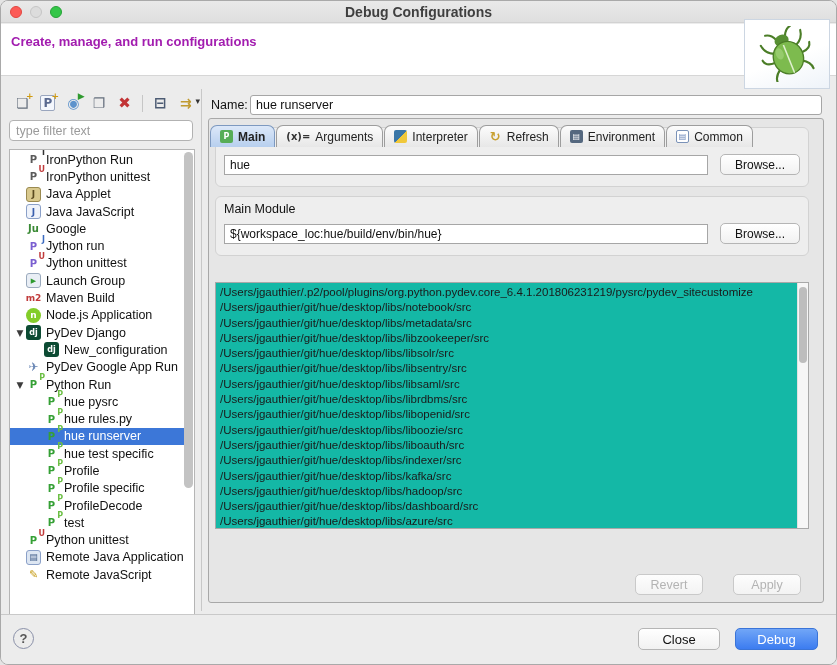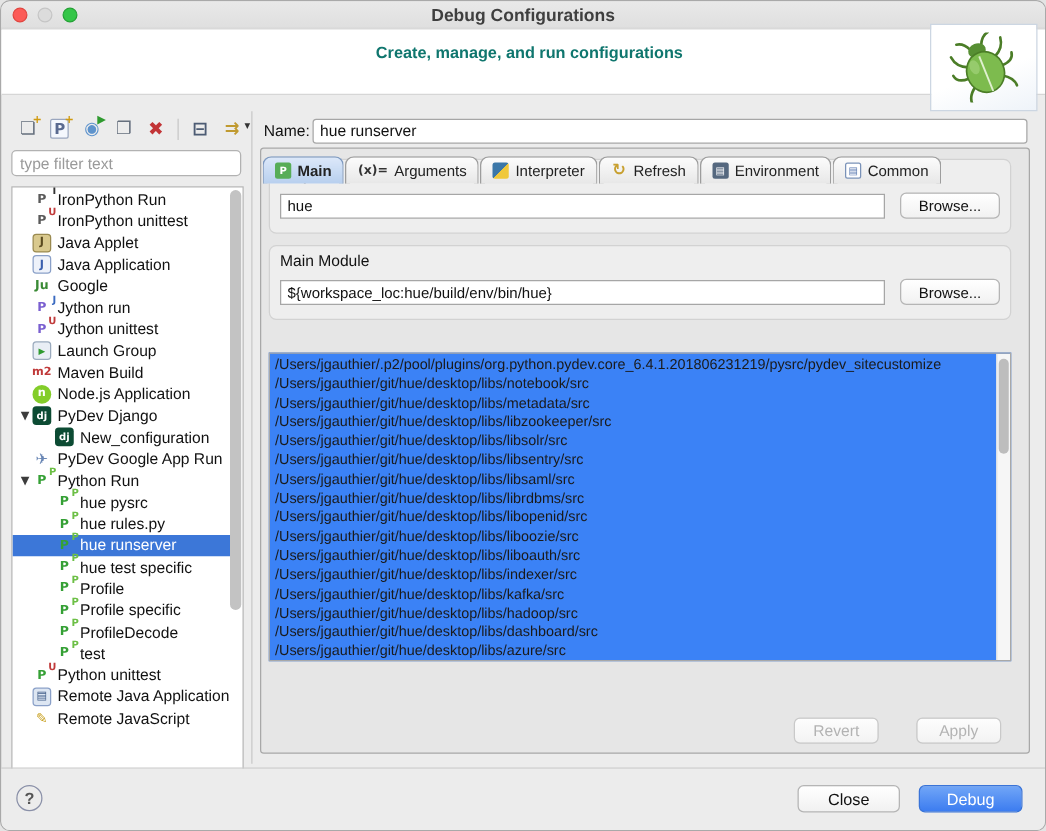--- a/index.html
+++ b/index.html
@@ -14,21 +14,21 @@
   .lights { position:absolute; left:9px; top:5px; display:flex; gap:8px; }
   .light { width:12px; height:12px; border-radius:50%; }
   .light.red   { background:#fc5b57; border:1px solid #e14640; }
   .light.gray  { background:#dcdcdc; border:1px solid #c5c5c5; }
   .light.green { background:#34c648; border:1px solid #25a236; }
   .wtitle { width:100%; text-align:center; font-size:14px; font-weight:bold; color:#3f3f3f; }
 
   
   .header { position:absolute; left:0; top:23px; width:100%; height:52px; background:#ffffff;
             border-bottom:1px solid #d6d6d6; }
-  .header h1 { font-size:13px; font-weight:bold; color:#0f766e; padding:10px 0 0 10px;text-align:center; }
+  .header h1 { font-size:13px; font-weight:bold; color:#a21caf; padding:10px 0 0 10px; }
   .bugbox { position:absolute; right:6px; top:-5px; width:86px; height:70px;
             background:linear-gradient(160deg,#ffffff 55%,#eef3f9); border:1px solid #ccd6e2;
             display:flex; align-items:center; justify-content:center; }
 
   
   .left { position:absolute; left:8px; top:88px; width:188px; height:522px; }
   .toolbar { display:flex; align-items:center; gap:3px; height:28px; padding-left:2px; }
   .tbtn { border:none; background:none; width:23px; height:22px; position:relative;
           display:flex; align-items:center; justify-content:center; cursor:default;
           font-family:"DejaVu Sans","Liberation Sans",sans-serif; }
@@ -112,21 +112,21 @@
            border:1px solid #a8a8a8; border-radius:3px; }
   .group { position:absolute; left:6px; width:594px; height:60px; background:#eeeeee;
            border:1px solid #d2d2d2; border-radius:6px; padding:5px 8px; }
   .group .glabel { font-size:12.5px; color:#111; }
   .grow { display:flex; align-items:center; margin-top:7px; }
   .ginput { flex:1; height:20px; border:1px solid #a6a6a6; background:#fff; font-size:12px;
             padding:0 5px; color:#111; }
   .browse { width:80px; height:21px; margin-left:12px; border:1px solid #b5b5b5; border-radius:5px;
             background:linear-gradient(#ffffff,#f1f1f1); font-size:12px; color:#111; }
   .pplabel { position:absolute; left:8px; top:146px; font-size:12.5px; color:#111; }
-  .pplist { position:absolute; left:6px; top:163px; width:594px; height:247px; background:#3b82f6;
+  .pplist { position:absolute; left:6px; top:163px; width:594px; height:247px; background:#14b8a6;
             border:1px solid #a8a8a8; overflow:hidden; }
   .ppinner { padding:2px 0 0 4px; }
   .ppline { font-size:11.5px; line-height:15.3px; color:#1a1a1a; white-space:nowrap; }
   .ppscroll { position:absolute; right:0; top:0; width:11px; height:100%; background:#f6f6f6;
               border-left:1px solid #e2e2e2; }
   .ppthumb { position:absolute; right:1px; top:4px; width:8px; height:31%; background:#bdbdbd;
              border-radius:4px; }
   .panelbtns { position:absolute; right:22px; bottom:7px; display:flex; gap:30px; }
   .pbtn { width:68px; height:21px; border:1px solid #c9c9c9; border-radius:5px;
           background:linear-gradient(#fdfdfd,#f3f3f3); font-size:12.5px; color:#b3b3b3; }
@@ -253,21 +253,21 @@
             </span>
             <span>Java Applet</span>
           </div>
 
           <div class="trow">
             <span class="expander"></span>
             <span class="ticon java-application-icon">
               <span class="g">J</span>
               <span class="sup"></span>
             </span>
-            <span>Java Application</span>
+            <span>Java JavaScript</span>
           </div>
 
           <div class="trow">
             <span class="expander"></span>
             <span class="ticon junit-icon">
               <span class="g">Ju</span>
               <span class="sup"></span>
             </span>
             <span>Google</span>
           </div>

